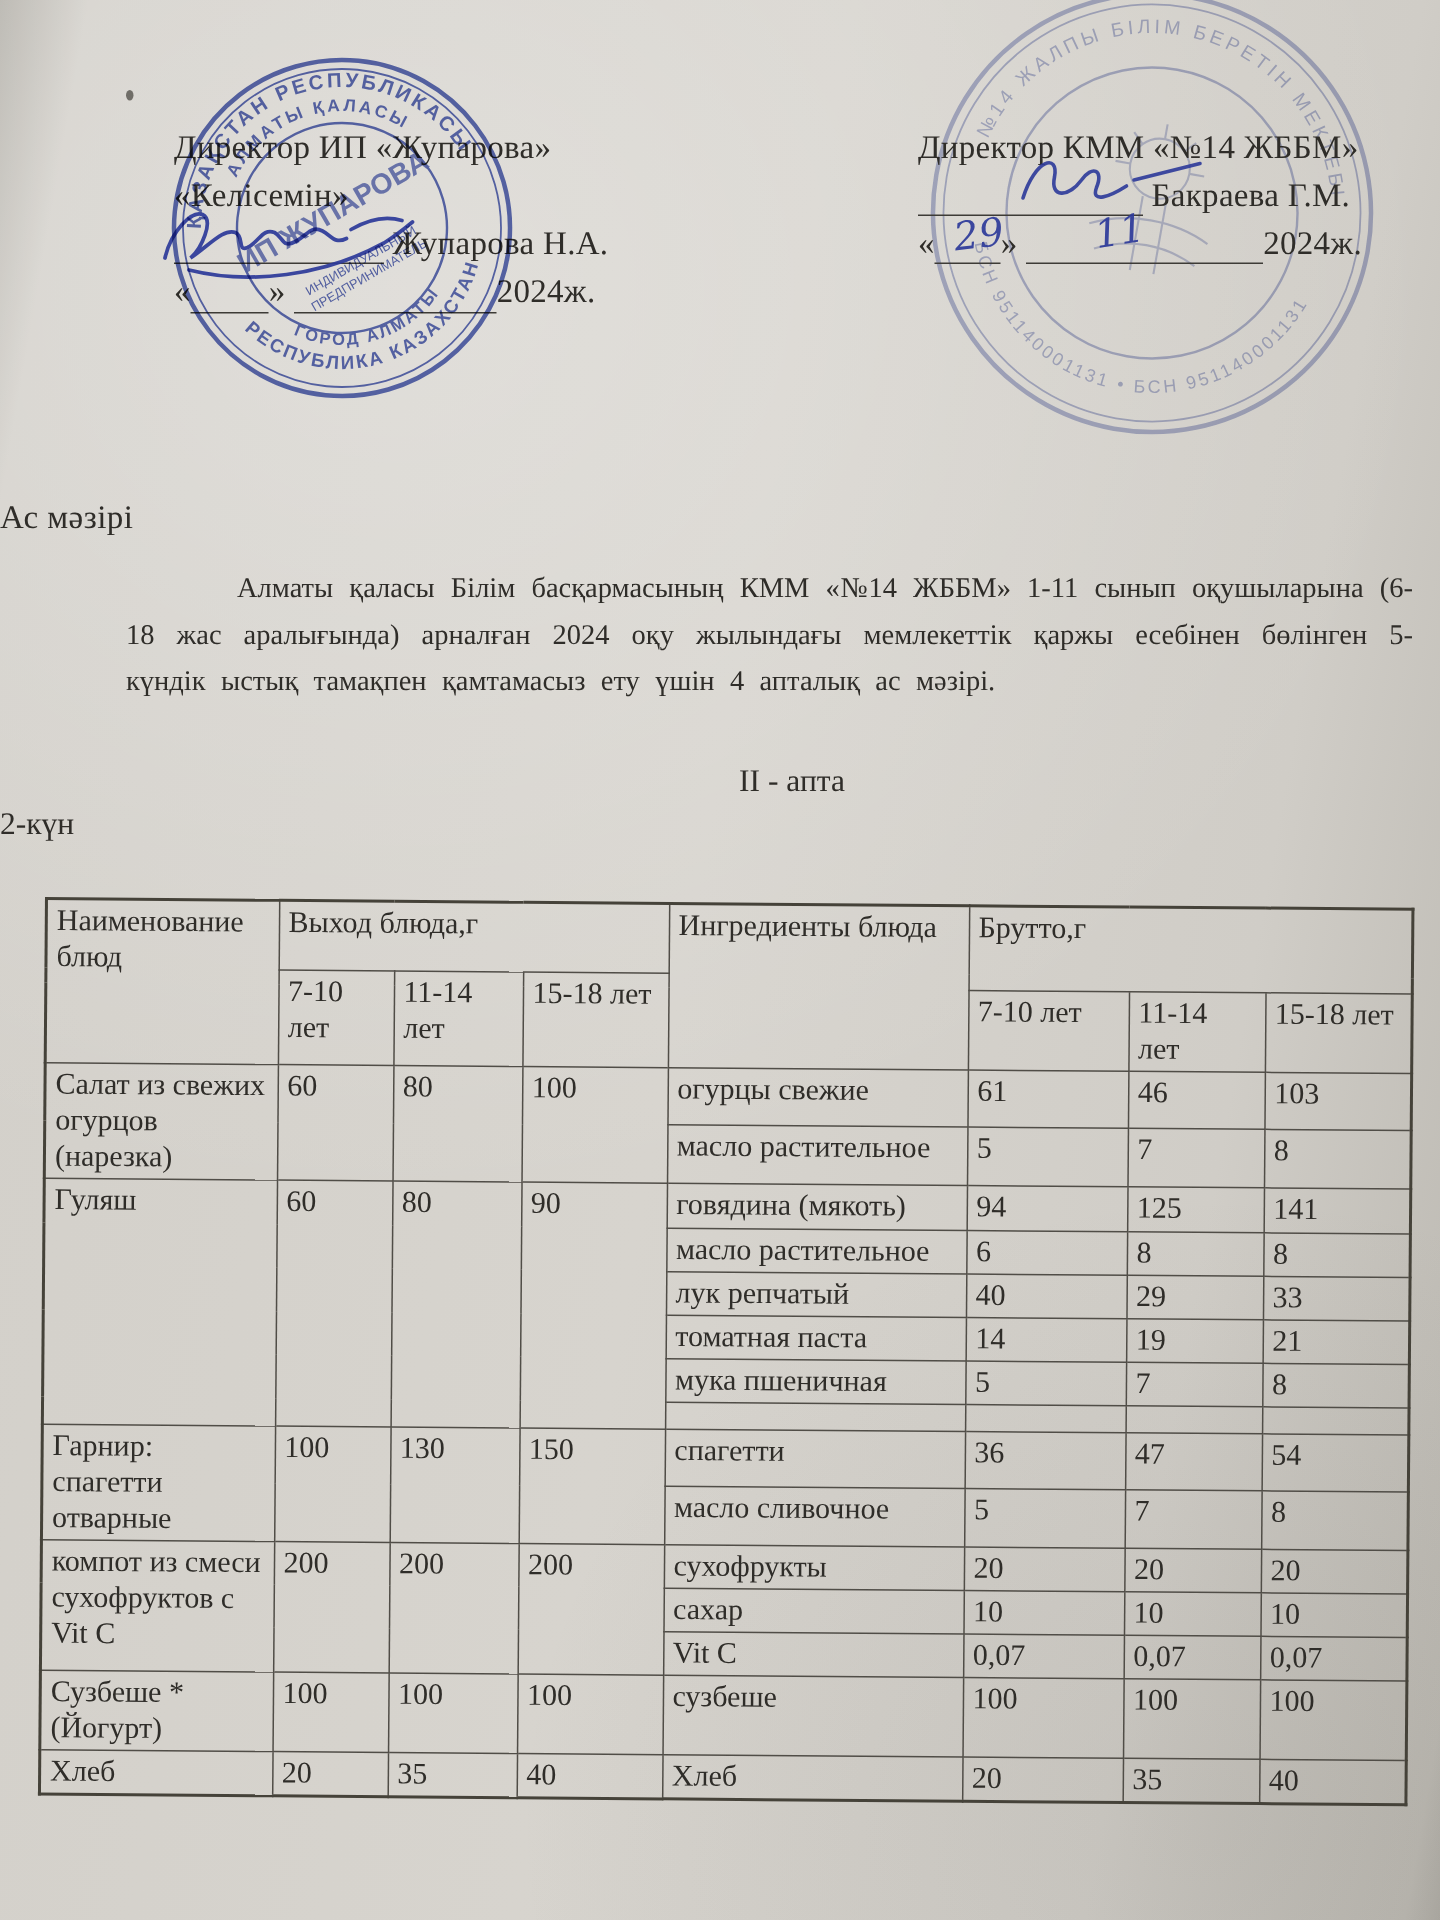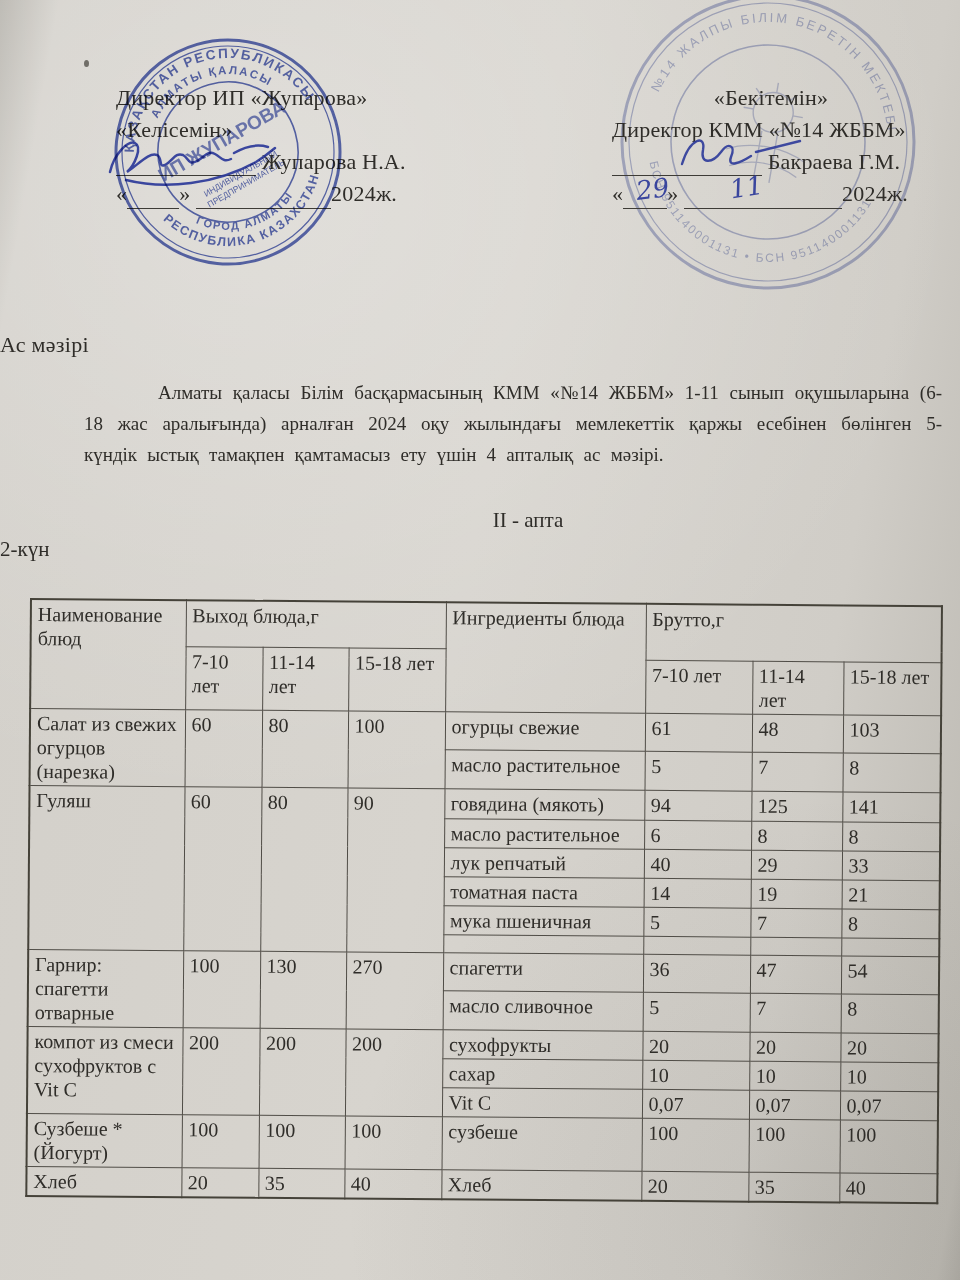--- a/index.html
+++ b/index.html
@@ -95,21 +95,20 @@
         <line x1="135" y1="105" x2="142" y2="112"></line>
       <line x1="177" y1="105" x2="170" y2="112"></line>
     </g>
     <path d="M116,170 C140,158 172,158 196,170"></path>
     <path d="M122,186 C144,175 168,175 190,186"></path>
     <path d="M148,146 L148,196 M164,146 L164,196"></path>
   </g>
 </svg>
 
 <div class="approval approval-right">
-  <div class="ln agree">«Бекітемін»</div>
   <div class="ln">Директор КММ «№14 ЖББМ»</div>
   <div class="ln sigline">
     <span class="u u150"></span>
     <span>Бакраева Г.М.</span>
     <svg class="sig sig-right" viewBox="0 0 150 52">
       <g fill="none" stroke="#2d3a9a" stroke-width="2.4" stroke-linecap="round" opacity=".9">
         <path d="M10,36 C18,10 34,6 31,22 C28,36 40,36 49,24 C56,14 64,17 59,29 C55,40 68,35 79,28"></path>
         <path d="M84,24 L128,13"></path>
       </g>
     </svg>
@@ -206,21 +205,21 @@
     <th class="subr sub">15-18 лет</th>
   </tr>
 
   <tr class="r34">
     <td rowspan="2" class="dish">Салат из свежих огурцов (нарезка)</td>
     <td rowspan="2" class="num">60</td>
     <td rowspan="2" class="num">80</td>
     <td rowspan="2" class="num">100</td>
     <td class="ing">огурцы свежие</td>
     <td class="num">61</td>
-    <td class="num">48</td>
+    <td class="num">46</td>
     <td class="num">103</td>
   </tr>
   <tr class="r34">
     <td class="ing">масло растительное</td>
     <td class="num">5</td>
     <td class="num">7</td>
     <td class="num">8</td>
   </tr>
 
   <tr class="r30">
@@ -261,21 +260,21 @@
     <td class="ing"></td>
     <td class="num"></td>
     <td class="num"></td>
     <td class="num"></td>
   </tr>
 
   <tr class="r26">
     <td rowspan="2" class="dish">Гарнир: спагетти отварные</td>
     <td rowspan="2" class="num">100</td>
     <td rowspan="2" class="num">130</td>
-    <td rowspan="2" class="num">270</td>
+    <td rowspan="2" class="num">150</td>
     <td class="ing">спагетти</td>
     <td class="num">36</td>
     <td class="num">47</td>
     <td class="num">54</td>
   </tr>
   <tr class="r26">
     <td class="ing">масло сливочное</td>
     <td class="num">5</td>
     <td class="num">7</td>
     <td class="num">8</td>

